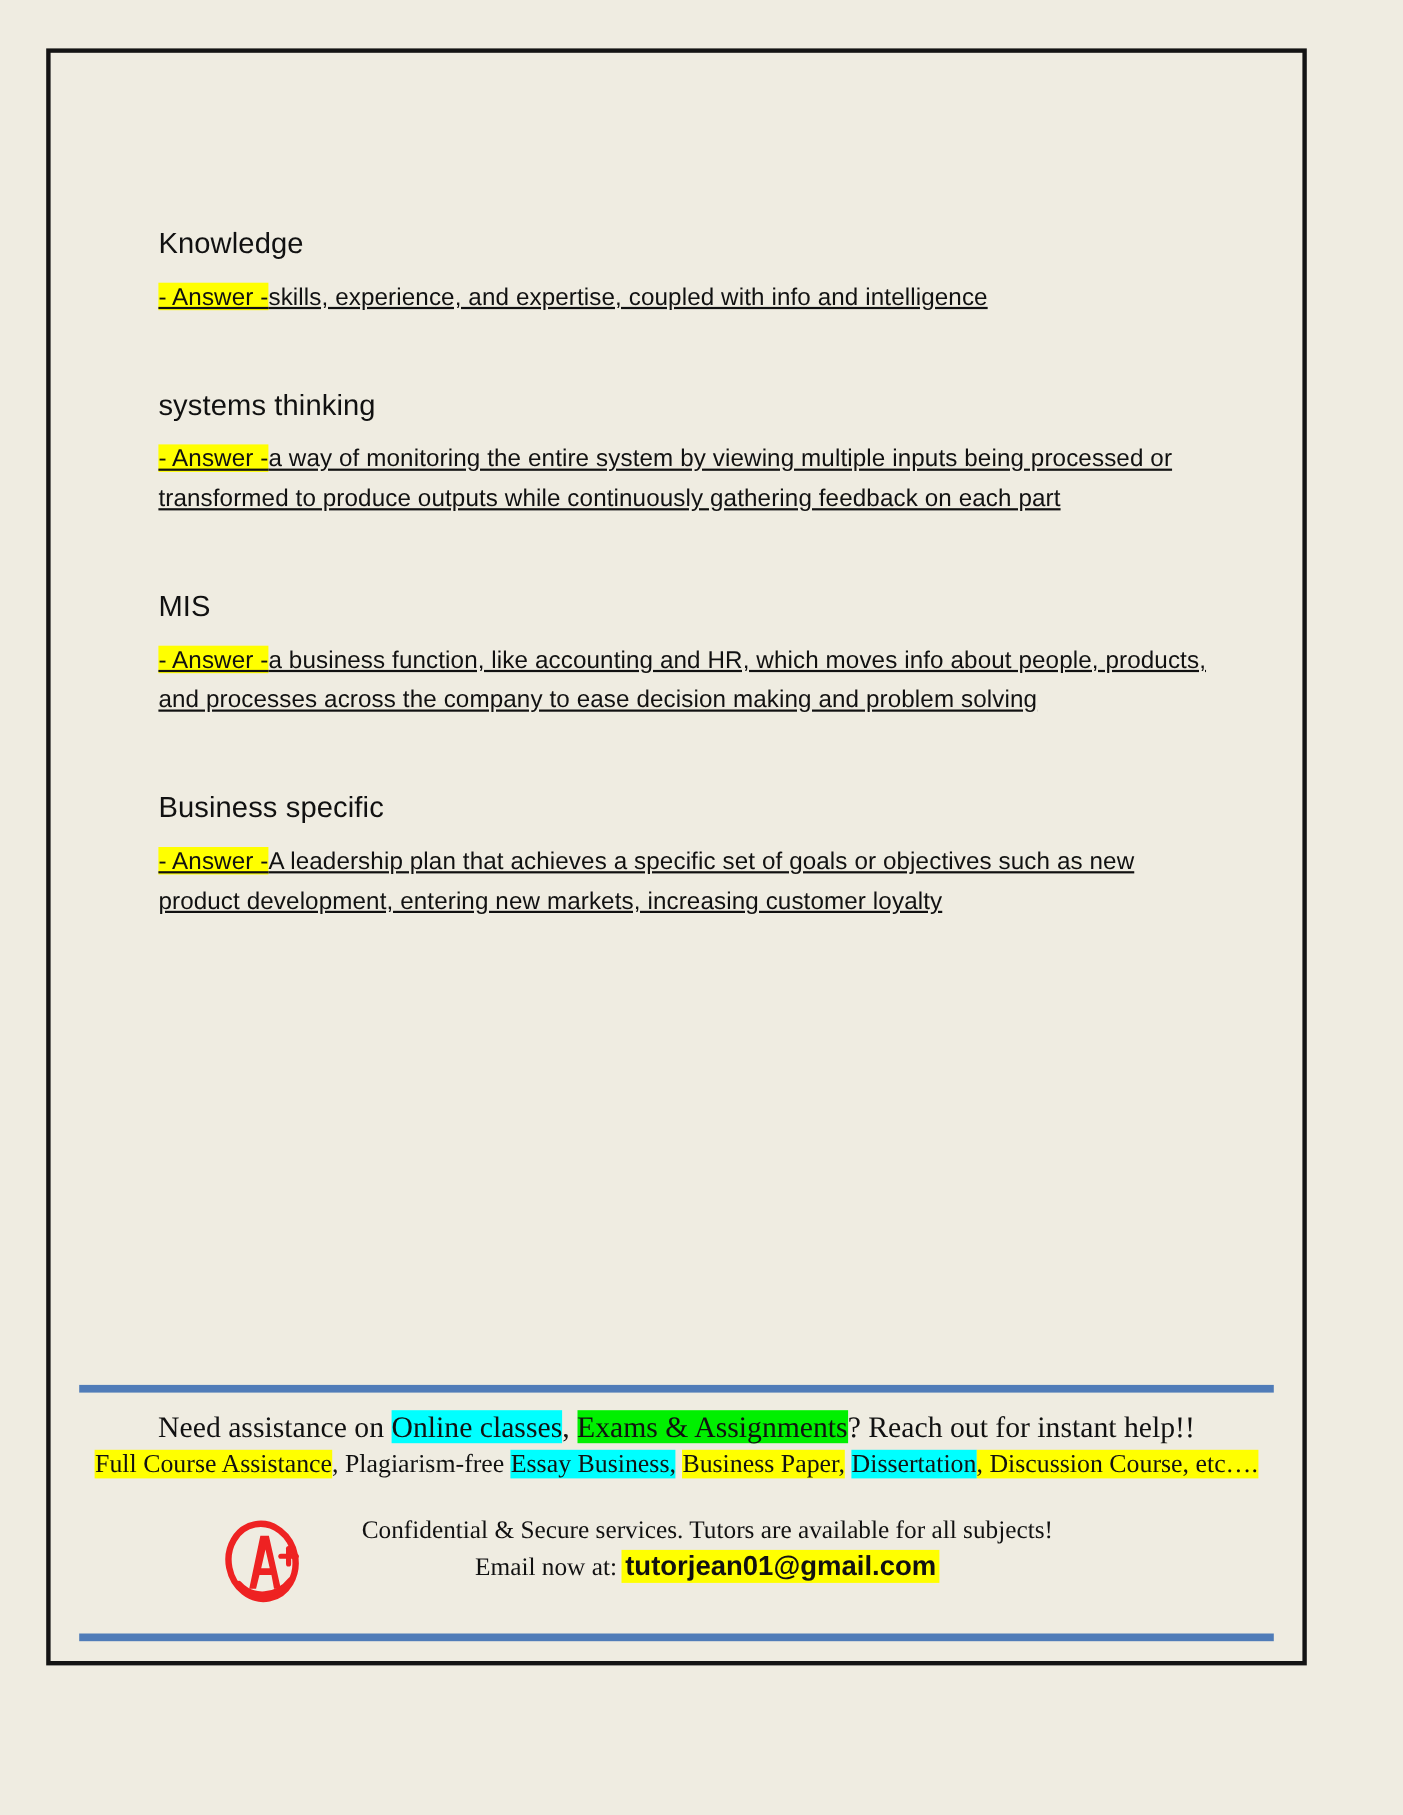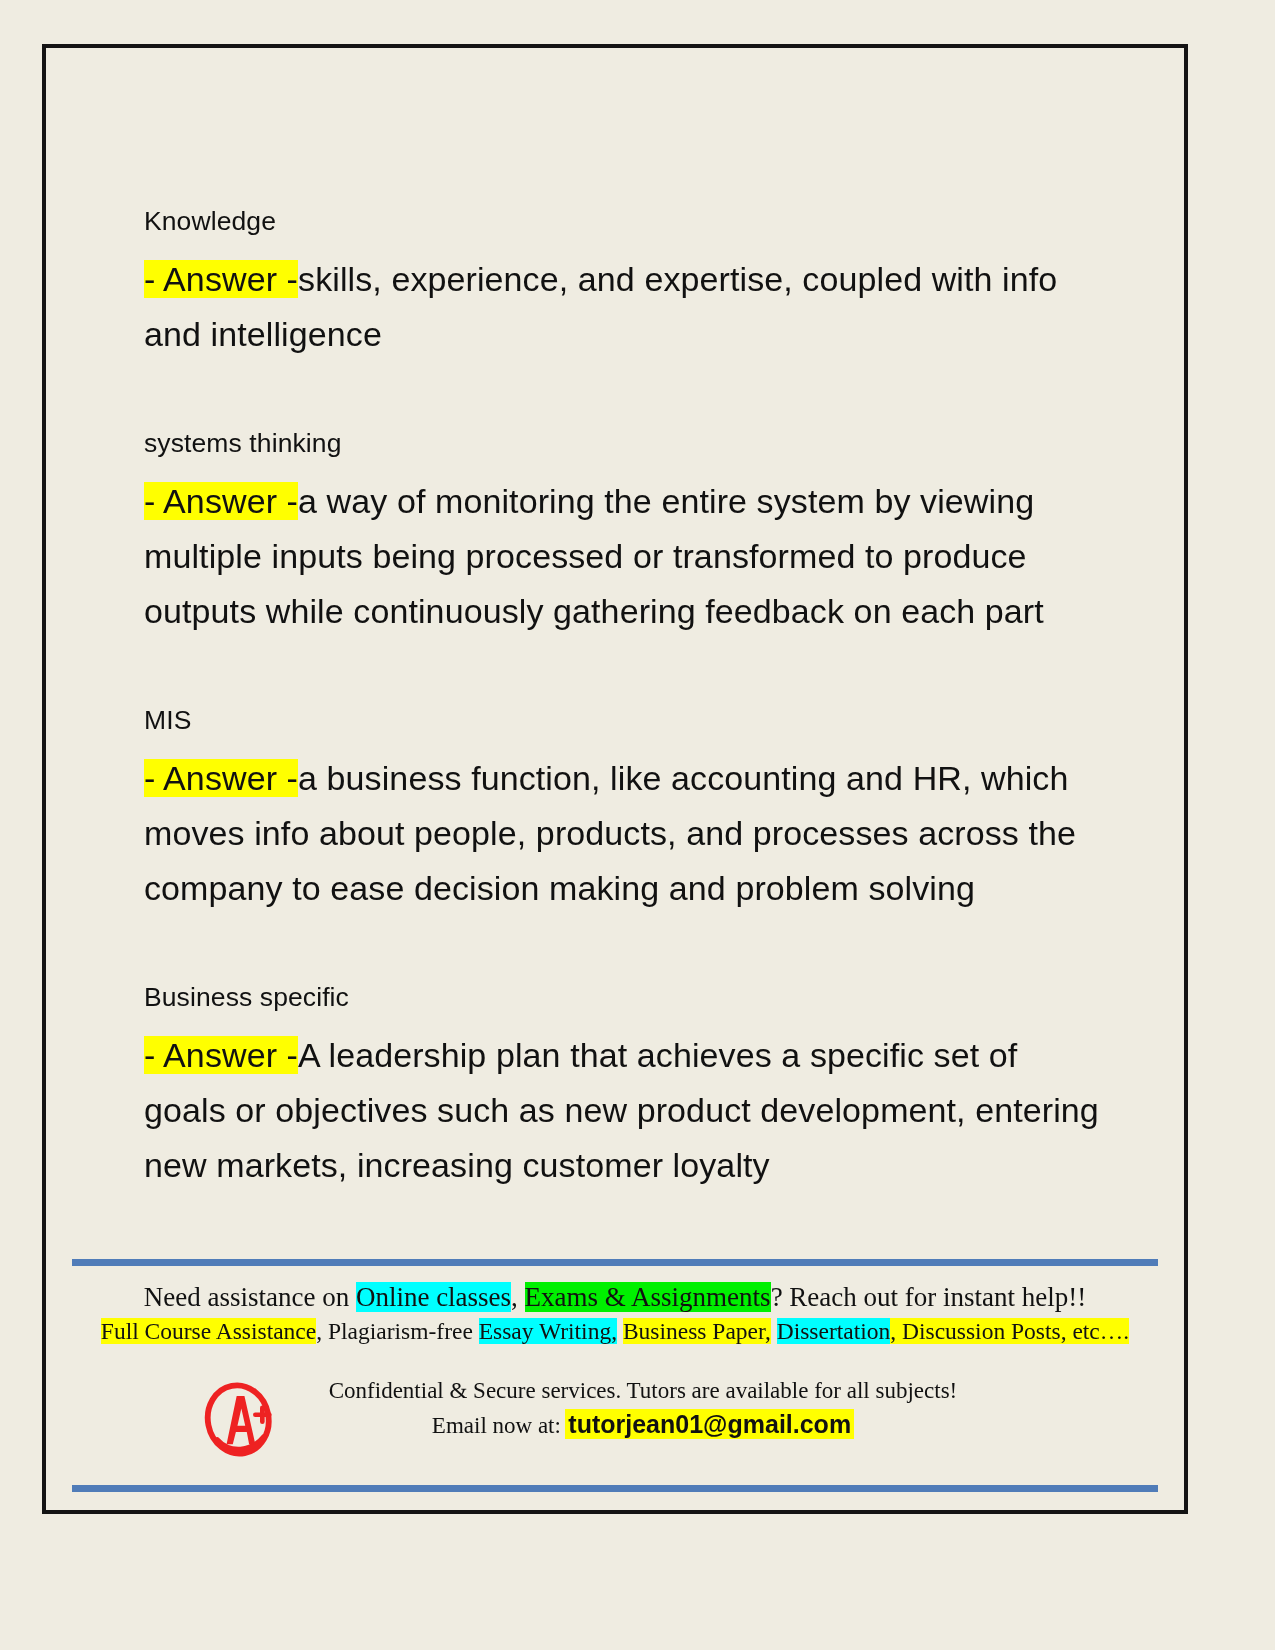--- a/index.html
+++ b/index.html
@@ -35,25 +35,26 @@
 
   .term {
     font-size: 26.5px;
     line-height: 1.5;
     color: #111111;
     margin: 4px 0 10px 0;
     letter-spacing: 0.1px;
   }
 
   .answer {
-    font-size: 34px;
+    font-size: 22px;
     line-height: 1.62;
     color: #111111;
     margin: 0;
     letter-spacing: 0.1px;
+    text-decoration: underline;
   }
 
   .hl-yellow {
     background: #ffff00;
   }
   .hl-cyan {
     background: #00ffff;
   }
   .hl-green {
     background: #00f000;
@@ -168,21 +169,21 @@
     </div>
 
   </div>
 
   <div class="footer">
 
     <div class="rule rule-top"></div>
 
     <div class="footer-line"><span>Need assistance on </span><span class="hl-cyan">Online classes</span><span>, </span><span class="hl-green">Exams &amp; Assignments</span><span>? Reach out for instant help!!</span></div>
 
-    <div class="footer-line-2"><span class="hl-yellow">Full Course Assistance</span><span>, Plagiarism-free </span><span class="hl-cyan">Essay Writing,</span><span> </span><span class="hl-yellow">Business Paper,</span><span> </span><span class="hl-cyan">Dissertation</span><span class="hl-yellow">, Discussion Posts, etc….</span></div>
+    <div class="footer-line-2"><span class="hl-yellow">Full Course Assistance</span><span>, Plagiarism-free </span><span class="hl-cyan">Essay Business,</span><span> </span><span class="hl-yellow">Business Paper,</span><span> </span><span class="hl-cyan">Dissertation</span><span class="hl-yellow">, Discussion Course, etc….</span></div>
 
     <div class="footer-lower">
 
       <span class="logo">
         <svg viewBox="0 0 100 108" width="78" height="84" aria-hidden="true">
           <g fill="none" stroke="#ee2222" stroke-width="7.5" stroke-linecap="round">
             <ellipse cx="49" cy="52" rx="39" ry="44" transform="rotate(-11 49 52)"></ellipse>
             <path d="M22 78 C 38 96, 66 94, 82 74" stroke-width="6.5"></path>
           </g>
           <g fill="#ee2222">

